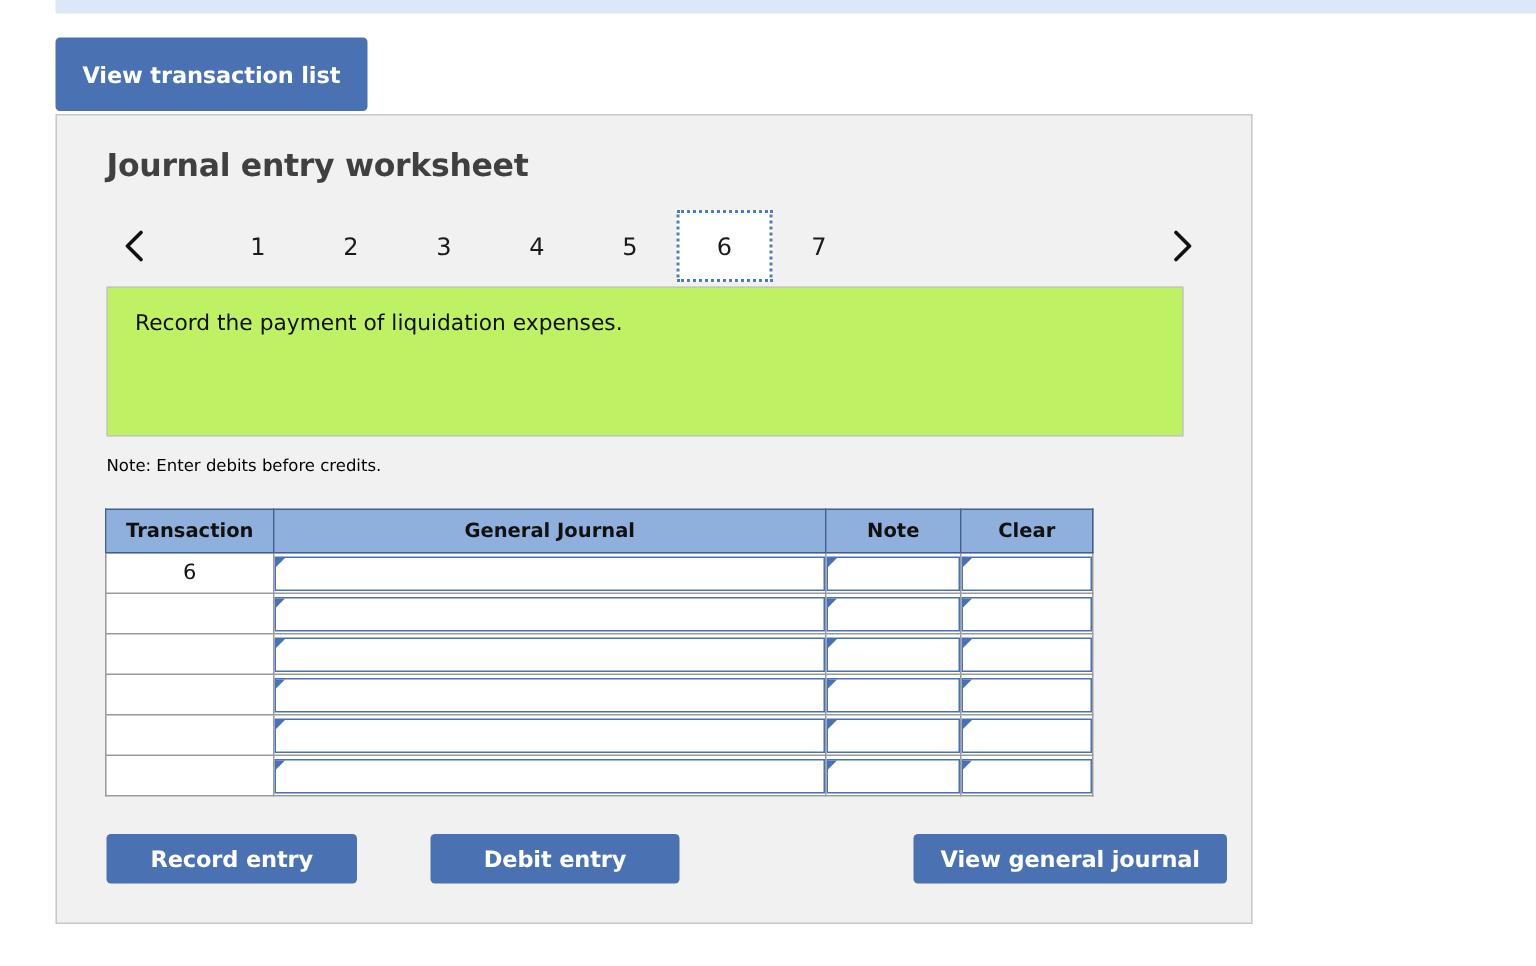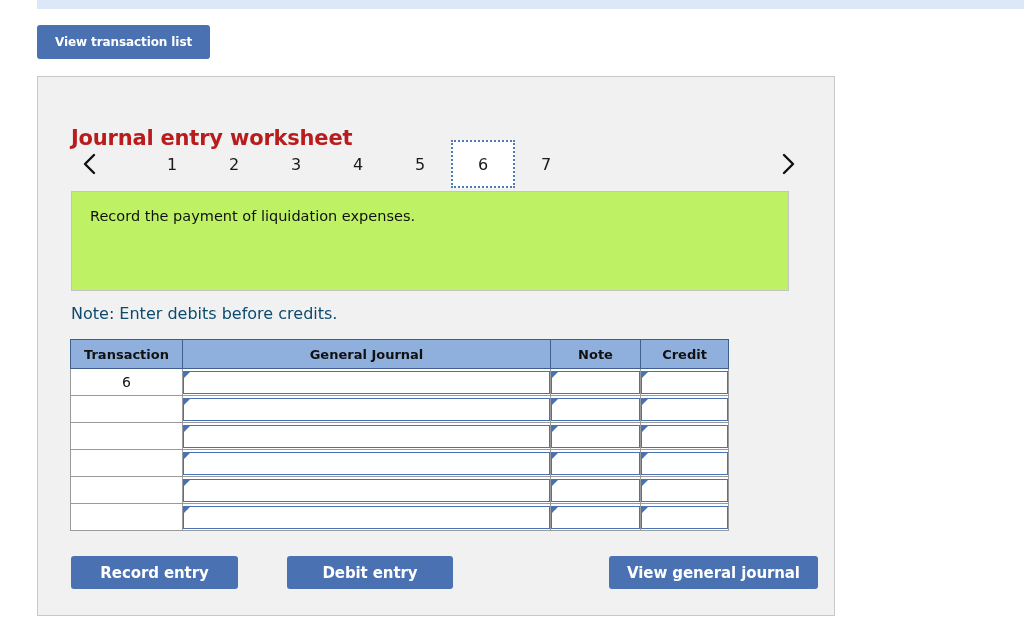--- a/index.html
+++ b/index.html
@@ -23,28 +23,28 @@
     width: 987px;
     height: 9px;
     background: #dce8f7;
   }
 
   
   #view-transaction-list {
     position: absolute;
     left: 37px;
     top: 25px;
-    height: 34px;
+    height: 49px;
     padding: 0 18px;
     background: #4a72b2;
     color: #ffffff;
     border: none;
     border-radius: 3px;
     font-family: "DejaVu Sans", "Liberation Sans", sans-serif;
-    font-size: 12px;
+    font-size: 15px;
     font-weight: bold;
     letter-spacing: -0.1px;
     cursor: pointer;
     display: flex;
     align-items: center;
     justify-content: center;
   }
 
   
   #worksheet-panel {
@@ -57,23 +57,22 @@
     border: 1px solid #c8c8c8;
     box-sizing: border-box;
   }
 
   #worksheet-title {
     position: absolute;
     left: 33px;
     top: 21px;
     font-size: 21px;
     font-weight: bold;
-    color: #b91c1c;
+    color: #404040;
     letter-spacing: -0.2px;
-    margin-top: 28px;
   }
 
   
   #pager {
     position: absolute;
     left: 33px;
     top: 63px;
     width: 732px;
     height: 48px;
   }
@@ -138,22 +137,22 @@
     top: 16px;
     font-size: 14.5px;
     color: #111111;
   }
 
   
   #note-text {
     position: absolute;
     left: 33px;
     top: 227px;
-    font-size: 16px;
-    color: #0c4a6e;
+    font-size: 11px;
+    color: #000000;
   }
 
   
   #journal-table {
     position: absolute;
     left: 32px;
     top: 262px;
     border-collapse: collapse;
     table-layout: fixed;
   }
@@ -289,21 +288,21 @@
       <col class="col-transaction">
       <col class="col-general">
       <col class="col-debit">
       <col class="col-credit">
     </colgroup>
     <thead>
       <tr>
         <th>Transaction</th>
         <th>General Journal</th>
         <th>Note</th>
-        <th>Credit</th>
+        <th>Clear</th>
       </tr>
     </thead>
     <tbody>
       <tr>
         <td class="txn-cell">6</td>
         <td class="input-cell">
             <div class="cell-input"></div>
           </td>
         <td class="input-cell">
             <div class="cell-input"></div>

